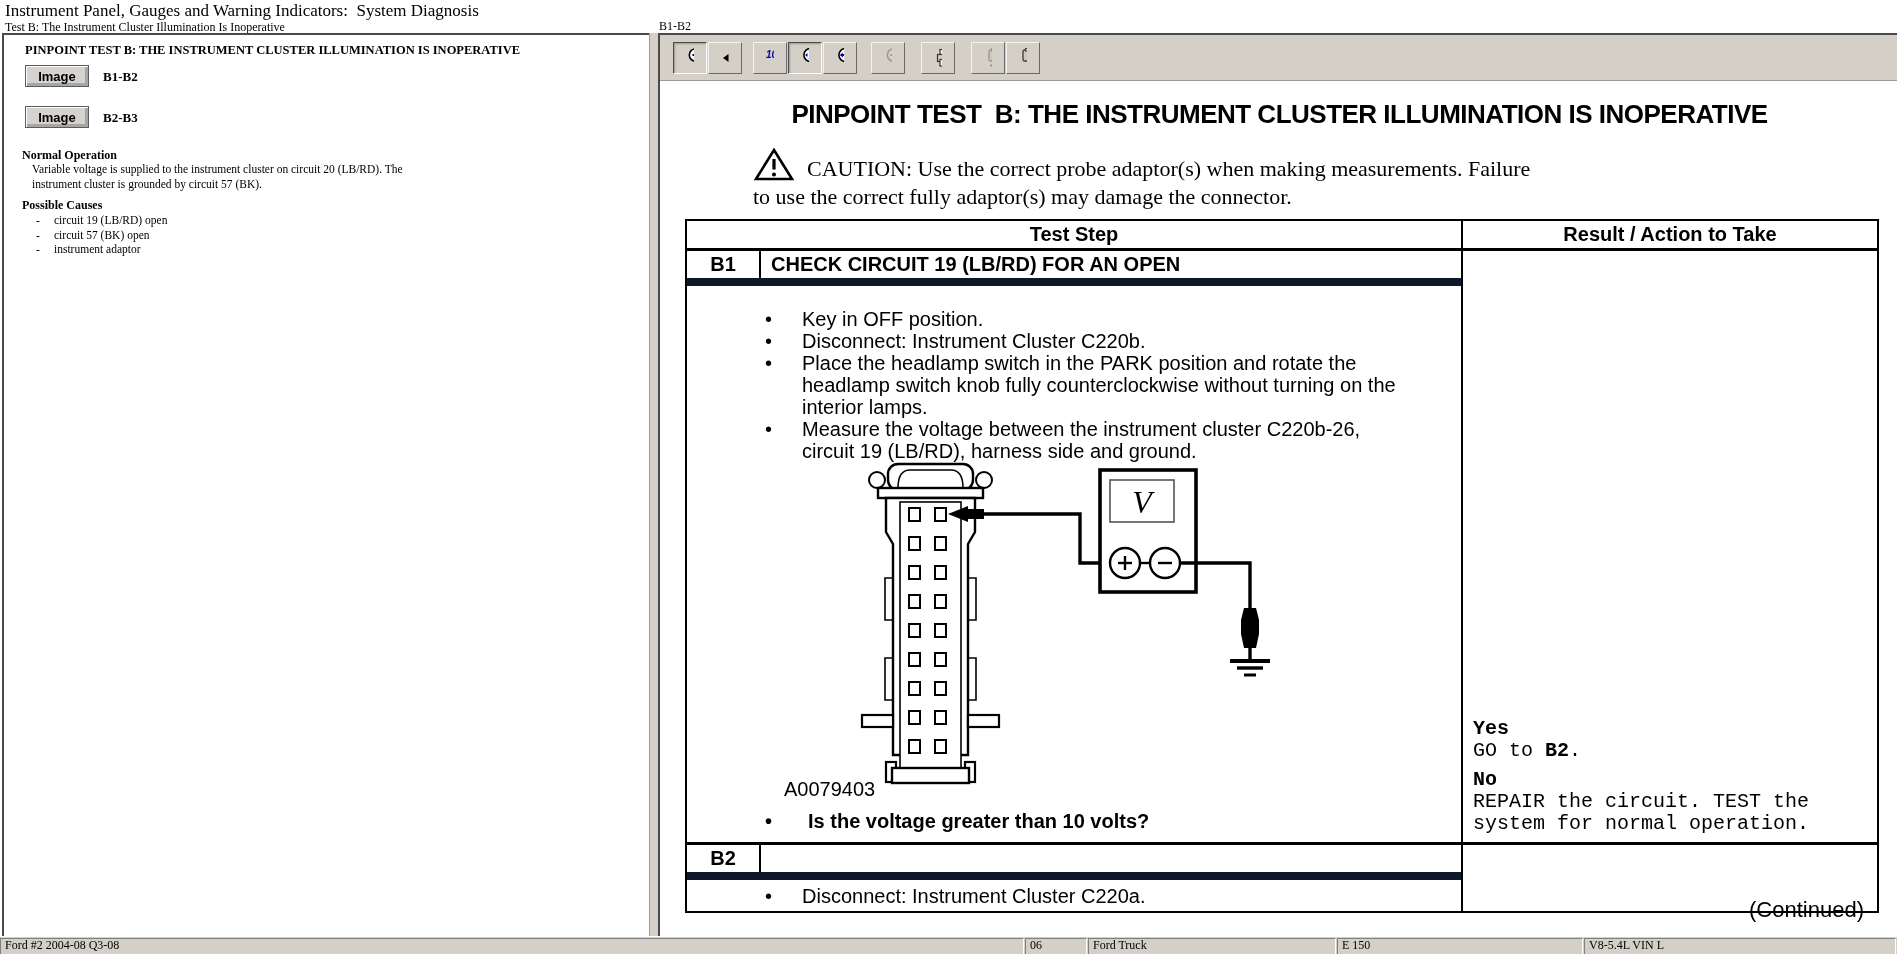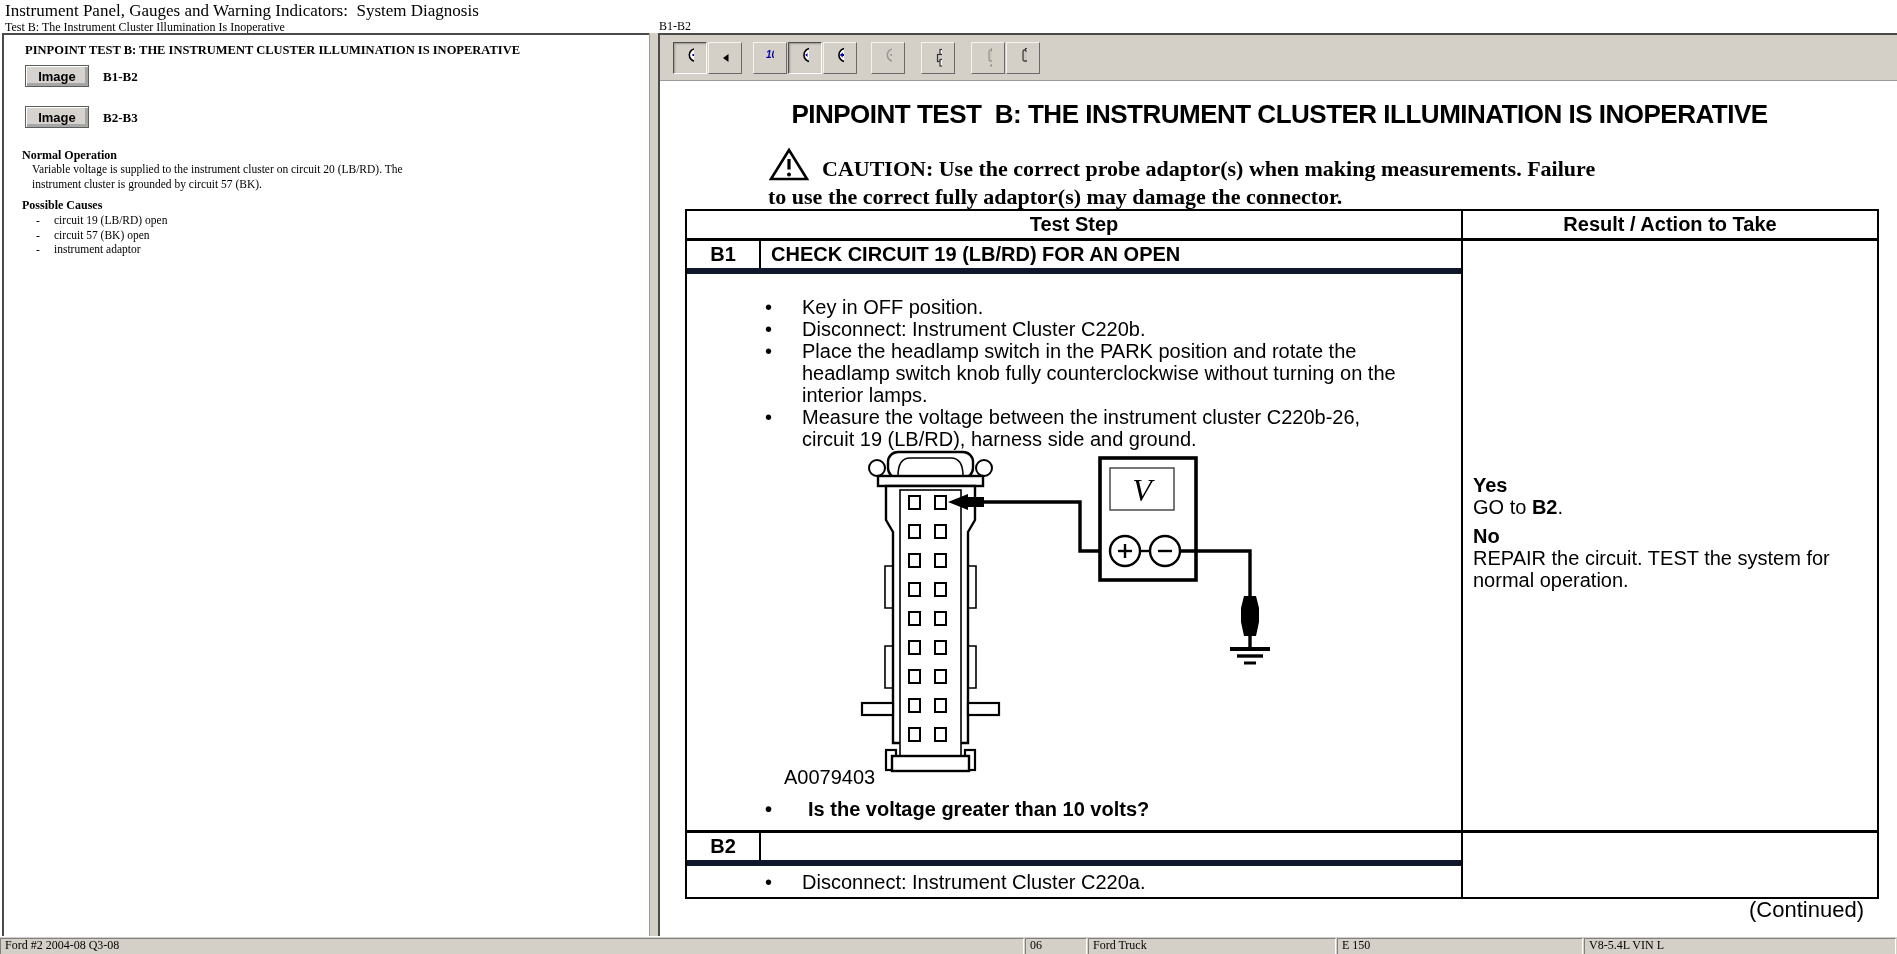--- a/index.html
+++ b/index.html
@@ -38,45 +38,45 @@
            border-bottom:1px solid #9a9a9a;display:flex;align-items:center;padding-left:13px;}
   .tb{width:34px;height:32px;background:#d4d0c8;display:flex;align-items:center;justify-content:center;
       border:1px solid;border-color:#f5f3ef #6a6a6a #6a6a6a #f5f3ef;margin-right:1px;padding:12px;}
   .tb.pressed{border-color:#4d4d4d #fff #fff #4d4d4d;box-shadow:inset 1px 1px 2px rgba(0,0,0,.28);}
   .tb.g1{margin-left:10px;} .tb.g2{margin-left:13px;} .tb.g3{margin-left:15px;}
 
   
   .doc-title{position:absolute;left:0;top:64px;width:100%;text-align:center;
              font-family:"Liberation Sans",sans-serif;font-weight:bold;font-size:26px;
              letter-spacing:-0.5px;white-space:pre;}
-  .caution{position:absolute;left:108px;top:112px;width:1010px;font-weight:bold;font-size:22px;line-height:27px;}
+  .caution{position:absolute;left:93px;top:112px;width:1010px;font-weight:normal;font-size:22px;line-height:27px;}
   .caution svg{vertical-align:-7px;margin-right:12px;}
 
-  .tbl{position:absolute;left:25px;top:174px;width:1190px;border:2px solid #000;
+  .tbl{position:absolute;left:25px;top:184px;width:1190px;border:2px solid #000;
        font-family:"Liberation Sans",sans-serif;}
   .thead{display:flex;height:27px;border-bottom:3px solid #000;font-weight:bold;font-size:20px;}
   .th1{width:774px;border-right:2px solid #000;text-align:center;line-height:27px;}
   .th2{flex:1;text-align:center;line-height:27px;}
   .sec{display:flex;}
   .sec2{border-top:3px solid #000;}
   .step-col{width:774px;border-right:2px solid #000;}
-  .step-title{display:flex;height:27px;border-bottom:6px solid #0f172a;font-weight:bold;font-size:20px;}
+  .step-title{display:flex;height:27px;border-bottom:8px solid #0f172a;font-weight:bold;font-size:20px;}
   .step-id{width:72px;border-right:2px solid #000;text-align:center;line-height:27px;}
   .step-name{flex:1;padding-left:10px;line-height:27px;}
   .step-body{position:relative;}
   .body1{height:556px;}
   .body2{height:31px;}
   .blist{margin:0;padding:22px 0 0 0;list-style:none;font-size:20px;line-height:22px;}
   .blist li{position:relative;padding-left:115px;padding-right:56px;}
   .blist li::before{content:"\2022";position:absolute;left:78px;}
   .fig-label{position:absolute;left:97px;top:492px;font-size:20px;}
   .q-line{position:absolute;left:78px;top:524px;font-weight:bold;font-size:20px;}
   .q-line .q-text{margin-left:36px;}
-  .res-col{flex:1;display:flex;flex-direction:column;justify-content:center;
-           padding:0 10px 7px 10px;font-size:20px;line-height:22px;}
+  .res-col{flex:1;display:flex;flex-direction:column;justify-content:flex-end;
+           padding:0 10px 7px 10px;font-size:20px;line-height:22px;font-family:Liberation Mono, monospace;}
   .res-ans{font-weight:bold;}
   .res-no{margin-top:7px;}
   .continued{position:absolute;right:35px;top:862px;font-family:"Liberation Sans",sans-serif;font-size:22px;}
 
   .figure-svg{position:absolute;left:155px;top:174px;}
 
   
   .status-bar{position:absolute;left:0;top:936px;width:1897px;height:18px;background:#d4d0c8;
               border-top:1px solid #fff;display:flex;font-size:12px;}
   .sb{border:1px solid;border-color:#808080 #fff #fff #808080;margin:1px 1px 0 0;

